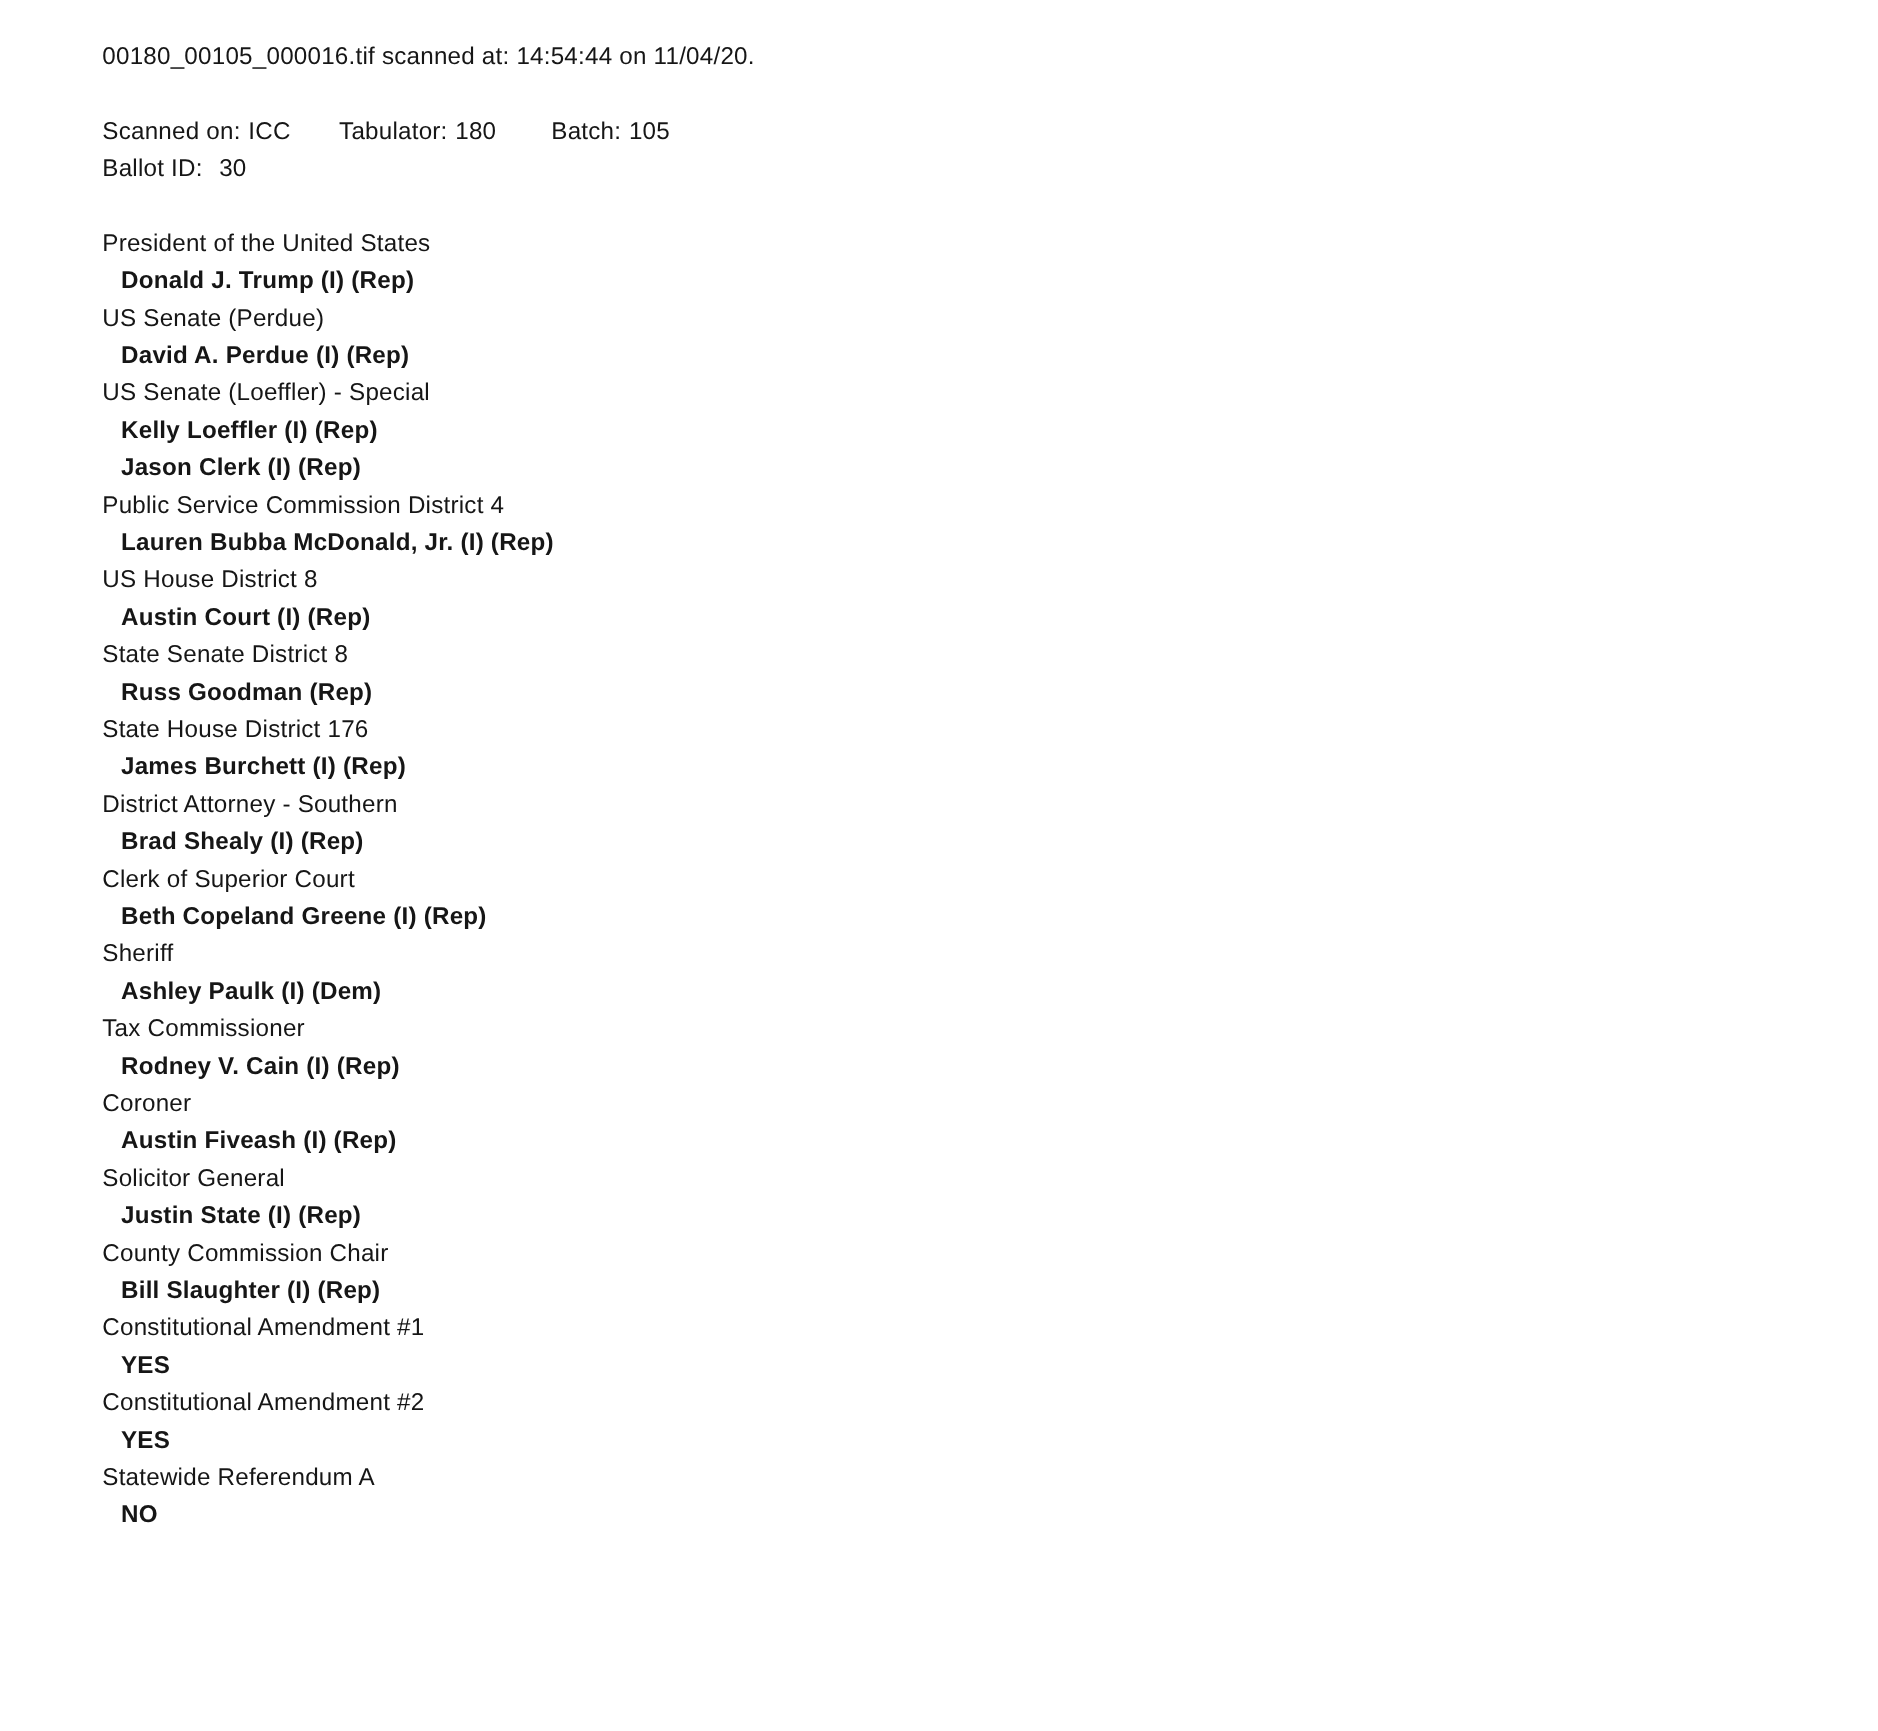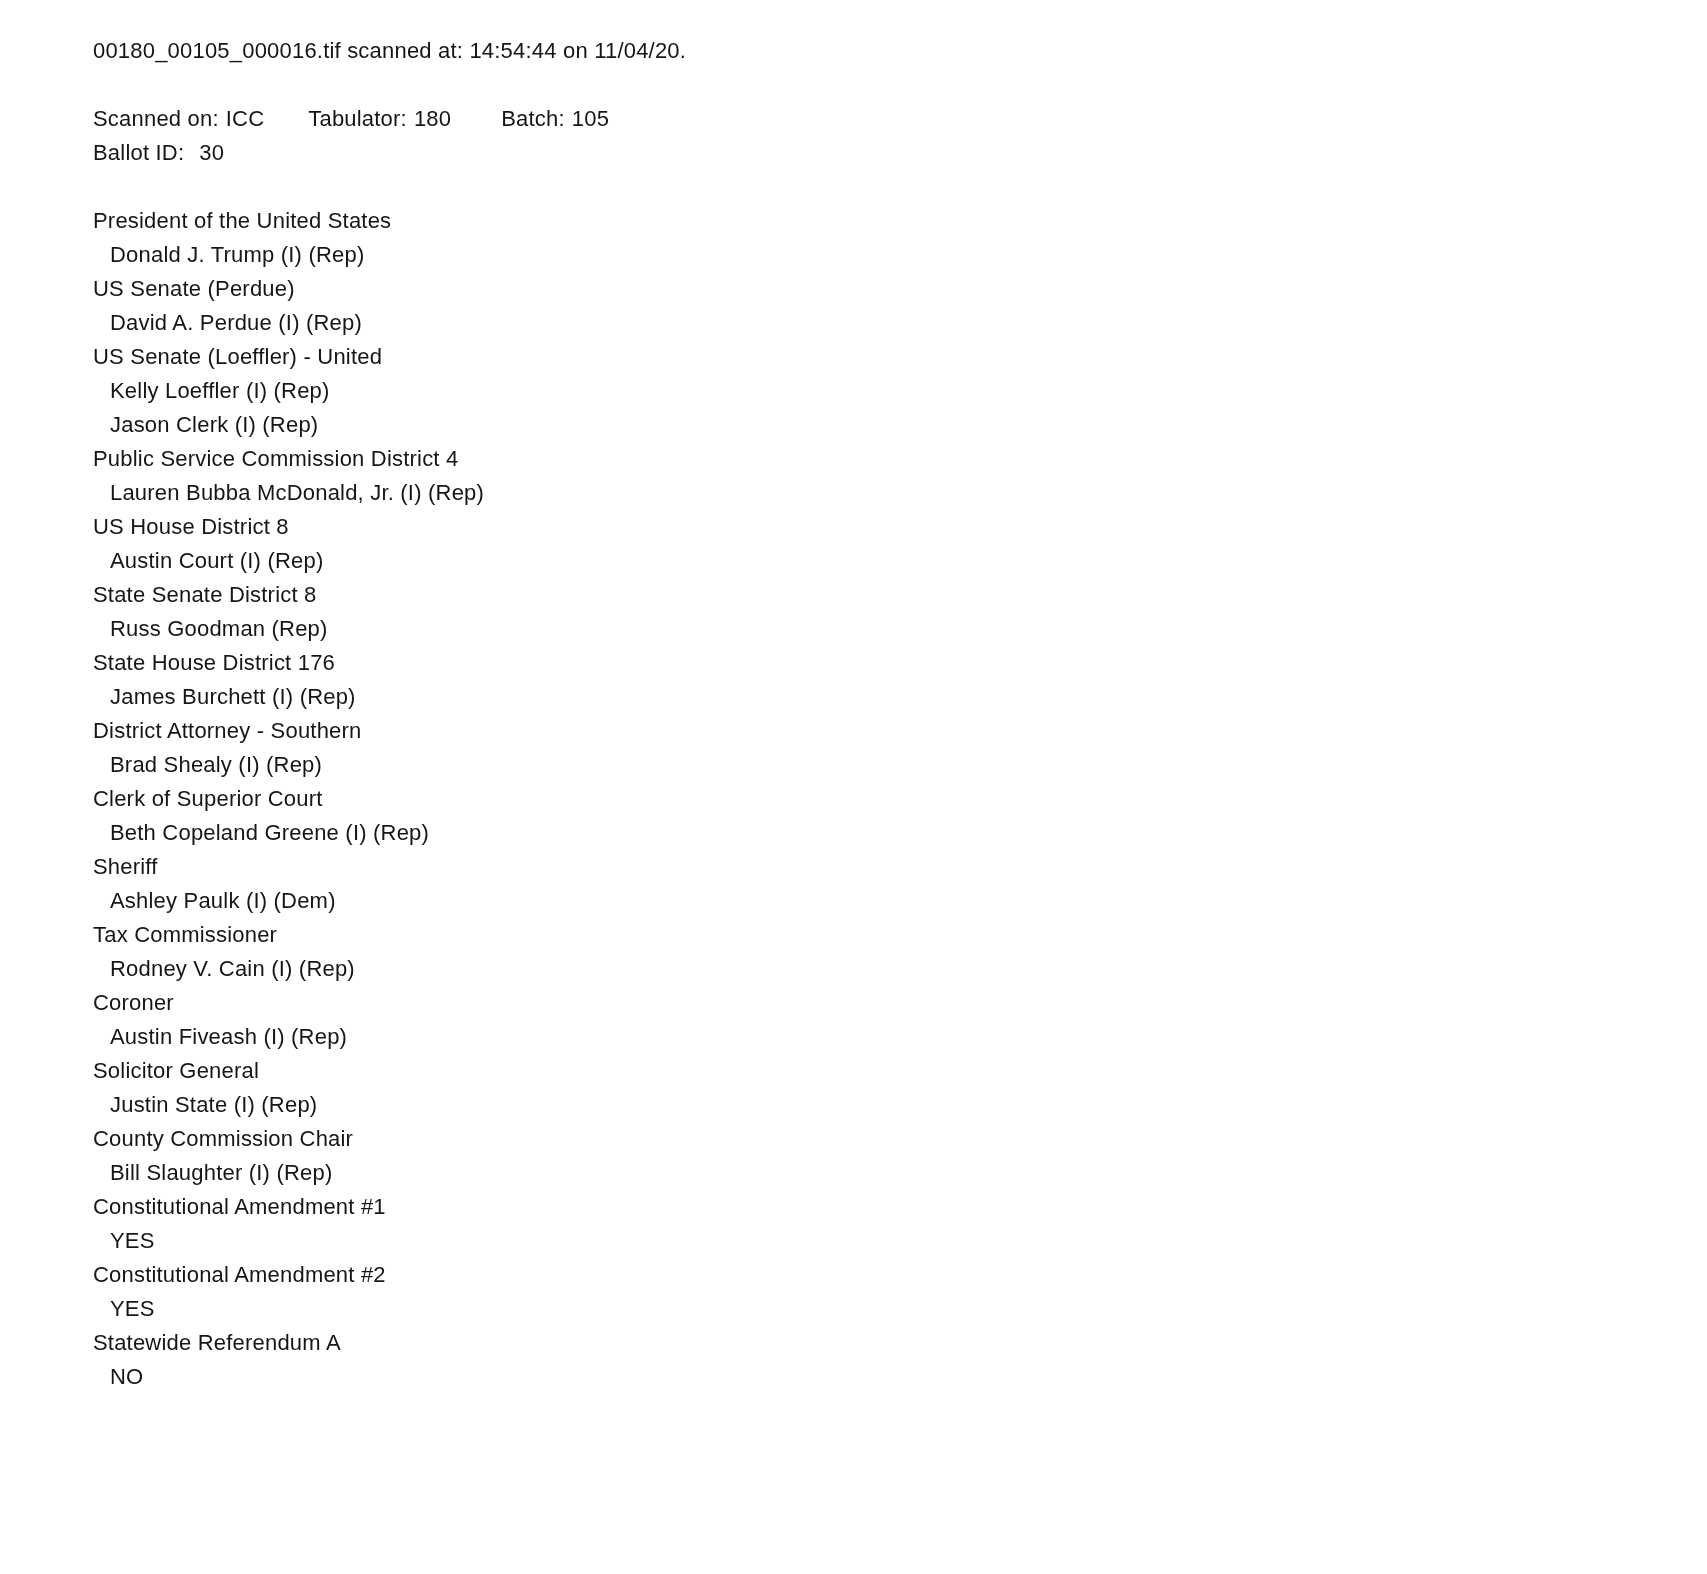--- a/index.html
+++ b/index.html
@@ -21,20 +21,21 @@
     font-size: 22px;
     line-height: 34px;
     white-space: pre;
     letter-spacing: 0.2px;
   }
   .blank {
     height: 34px;
   }
   .selection {
     padding-left: 17px;
+    font-weight: bold;
   }
   
   .val-space   { margin-left: 7px;  }   
   .val-space2  { margin-left: 15px; }   
   .gap-tabulator { margin-left: 44px; }
   .gap-batch     { margin-left: 50px; }
 </style>
 </head>
 <body>
 
@@ -48,21 +49,21 @@
 
   <div class="line"><span>Ballot ID:</span><span class="val-space2">30</span></div>
 
   <div class="blank"></div>
 
   <div>
       <div class="line contest">President of the United States</div>
       <div class="line selection">Donald J. Trump (I) (Rep)</div>
       <div class="line contest">US Senate (Perdue)</div>
       <div class="line selection">David A. Perdue (I) (Rep)</div>
-      <div class="line contest">US Senate (Loeffler) - United</div>
+      <div class="line contest">US Senate (Loeffler) - Special</div>
       <div class="line selection">Kelly Loeffler (I) (Rep)</div>
       <div class="line selection">Jason Clerk (I) (Rep)</div>
       <div class="line contest">Public Service Commission District 4</div>
       <div class="line selection">Lauren Bubba McDonald, Jr. (I) (Rep)</div>
       <div class="line contest">US House District 8</div>
       <div class="line selection">Austin Court (I) (Rep)</div>
       <div class="line contest">State Senate District 8</div>
       <div class="line selection">Russ Goodman (Rep)</div>
       <div class="line contest">State House District 176</div>
       <div class="line selection">James Burchett (I) (Rep)</div>

